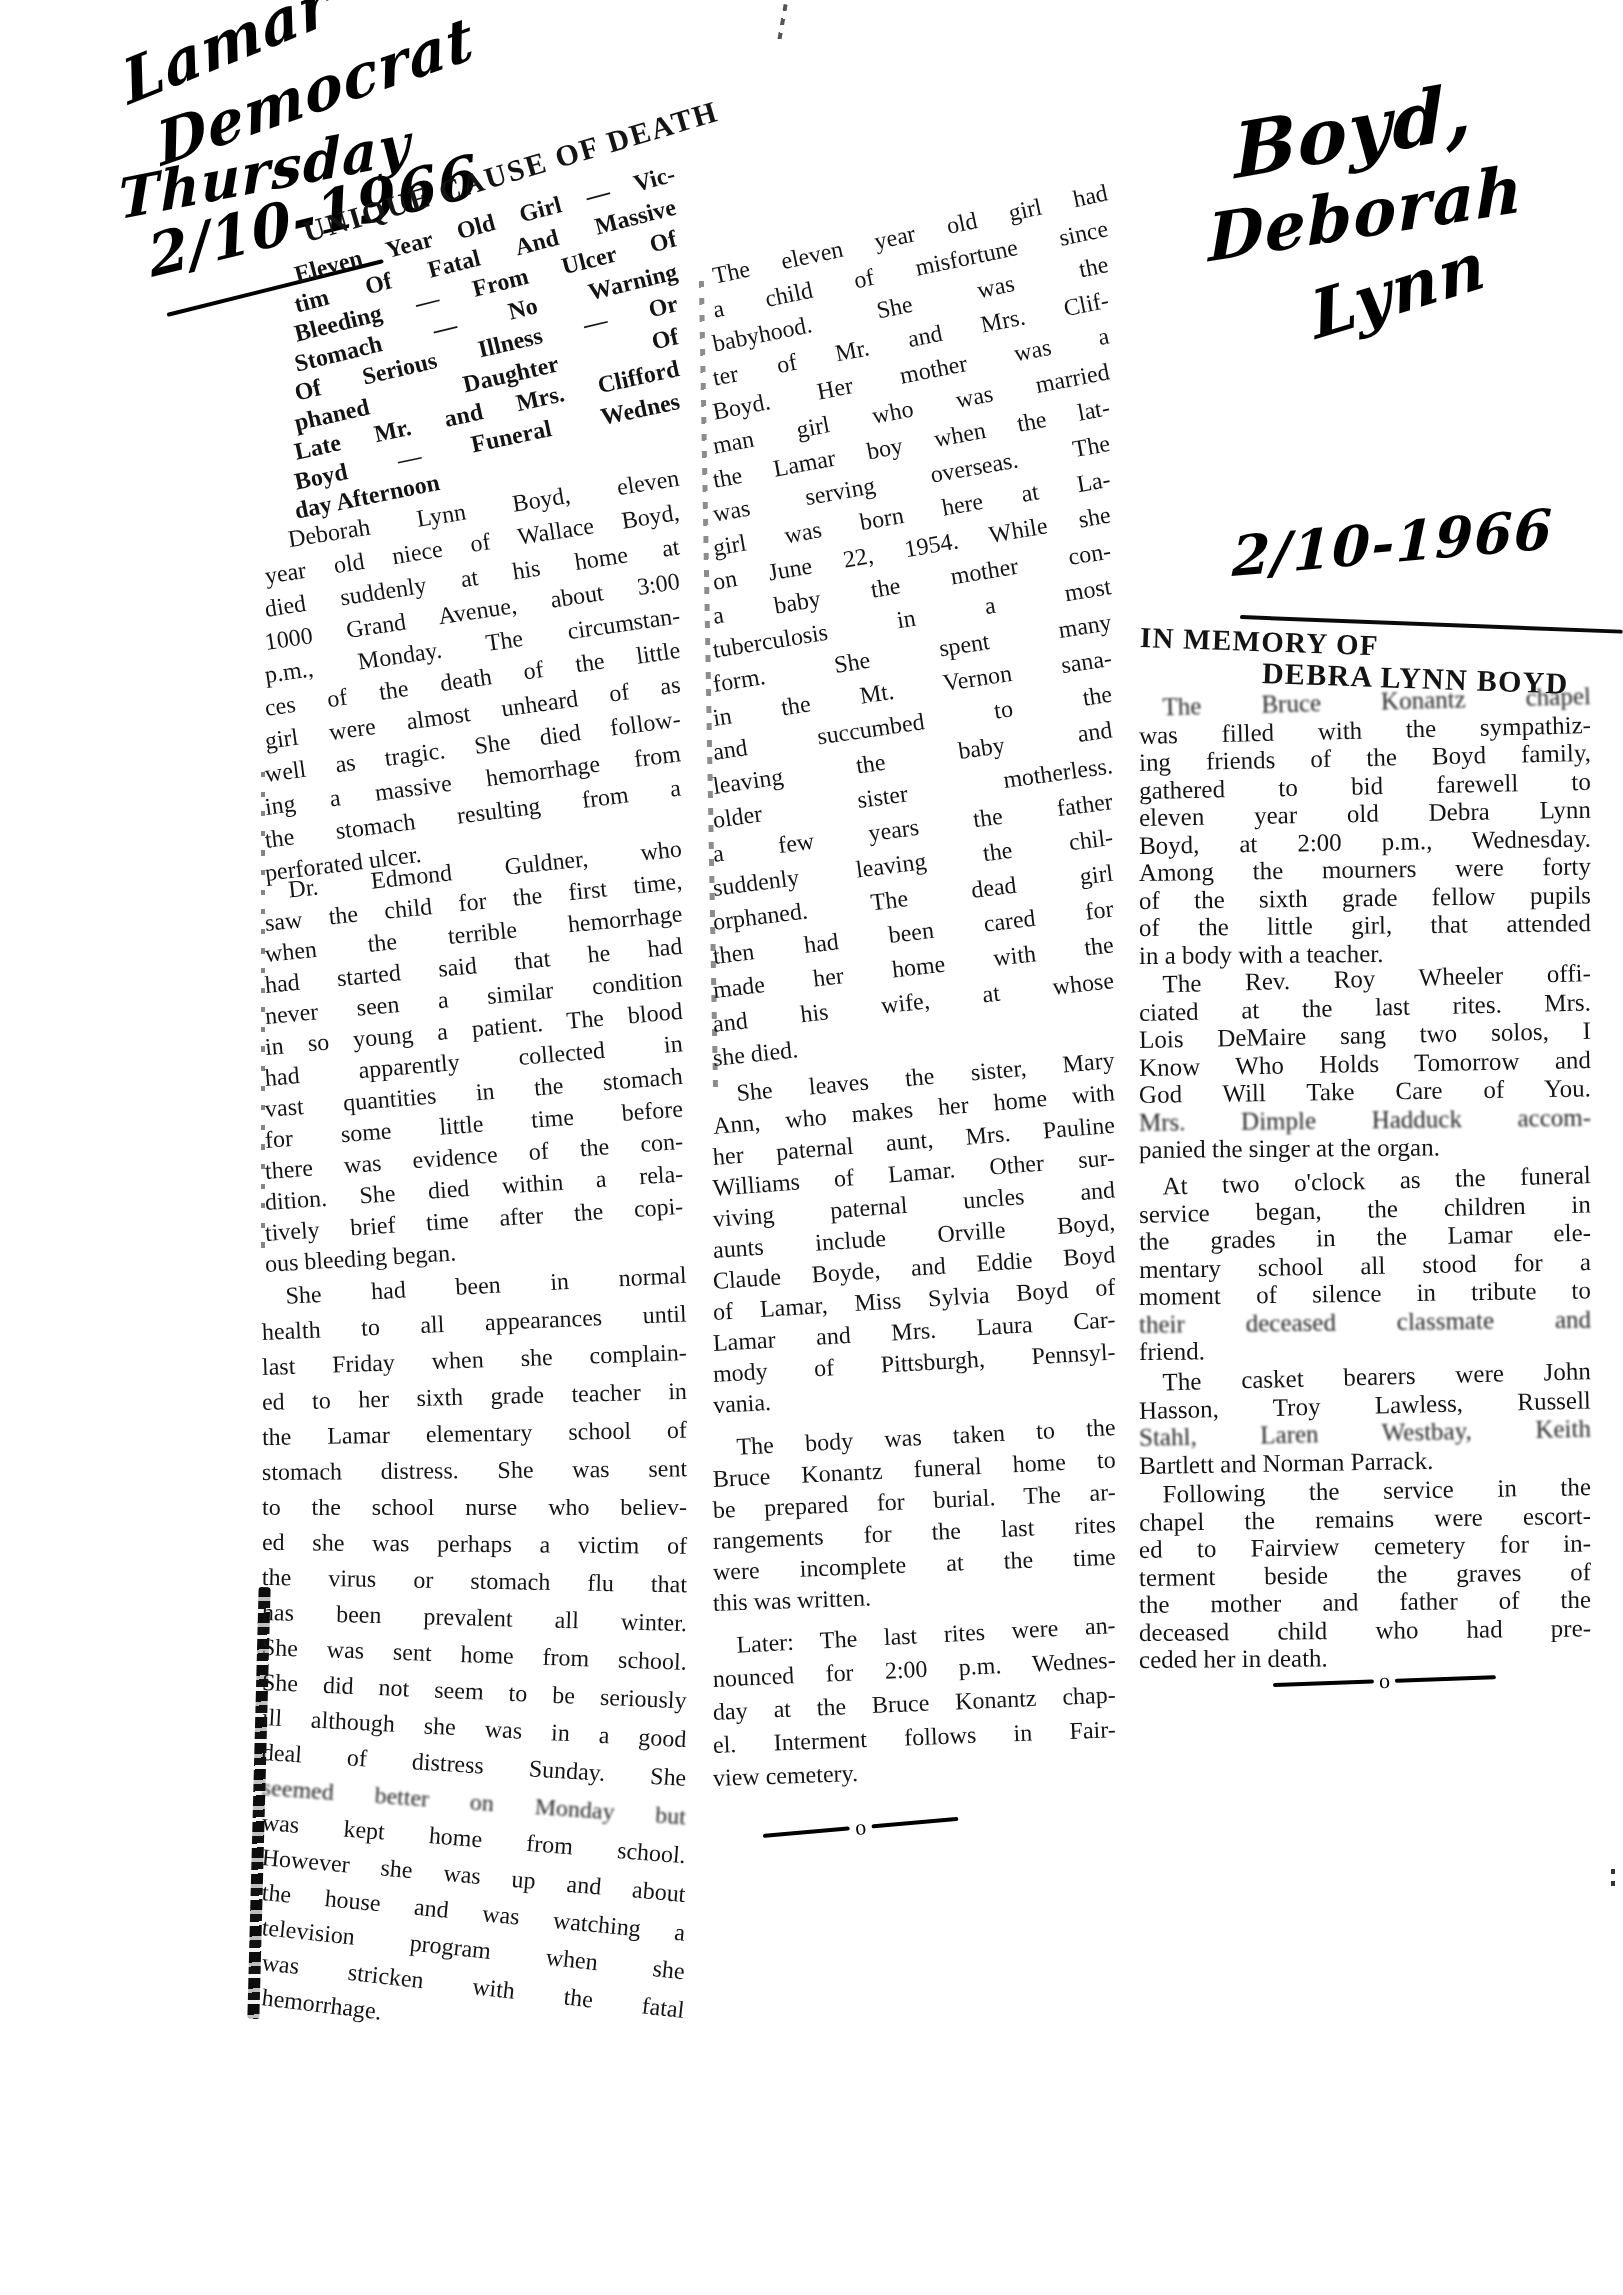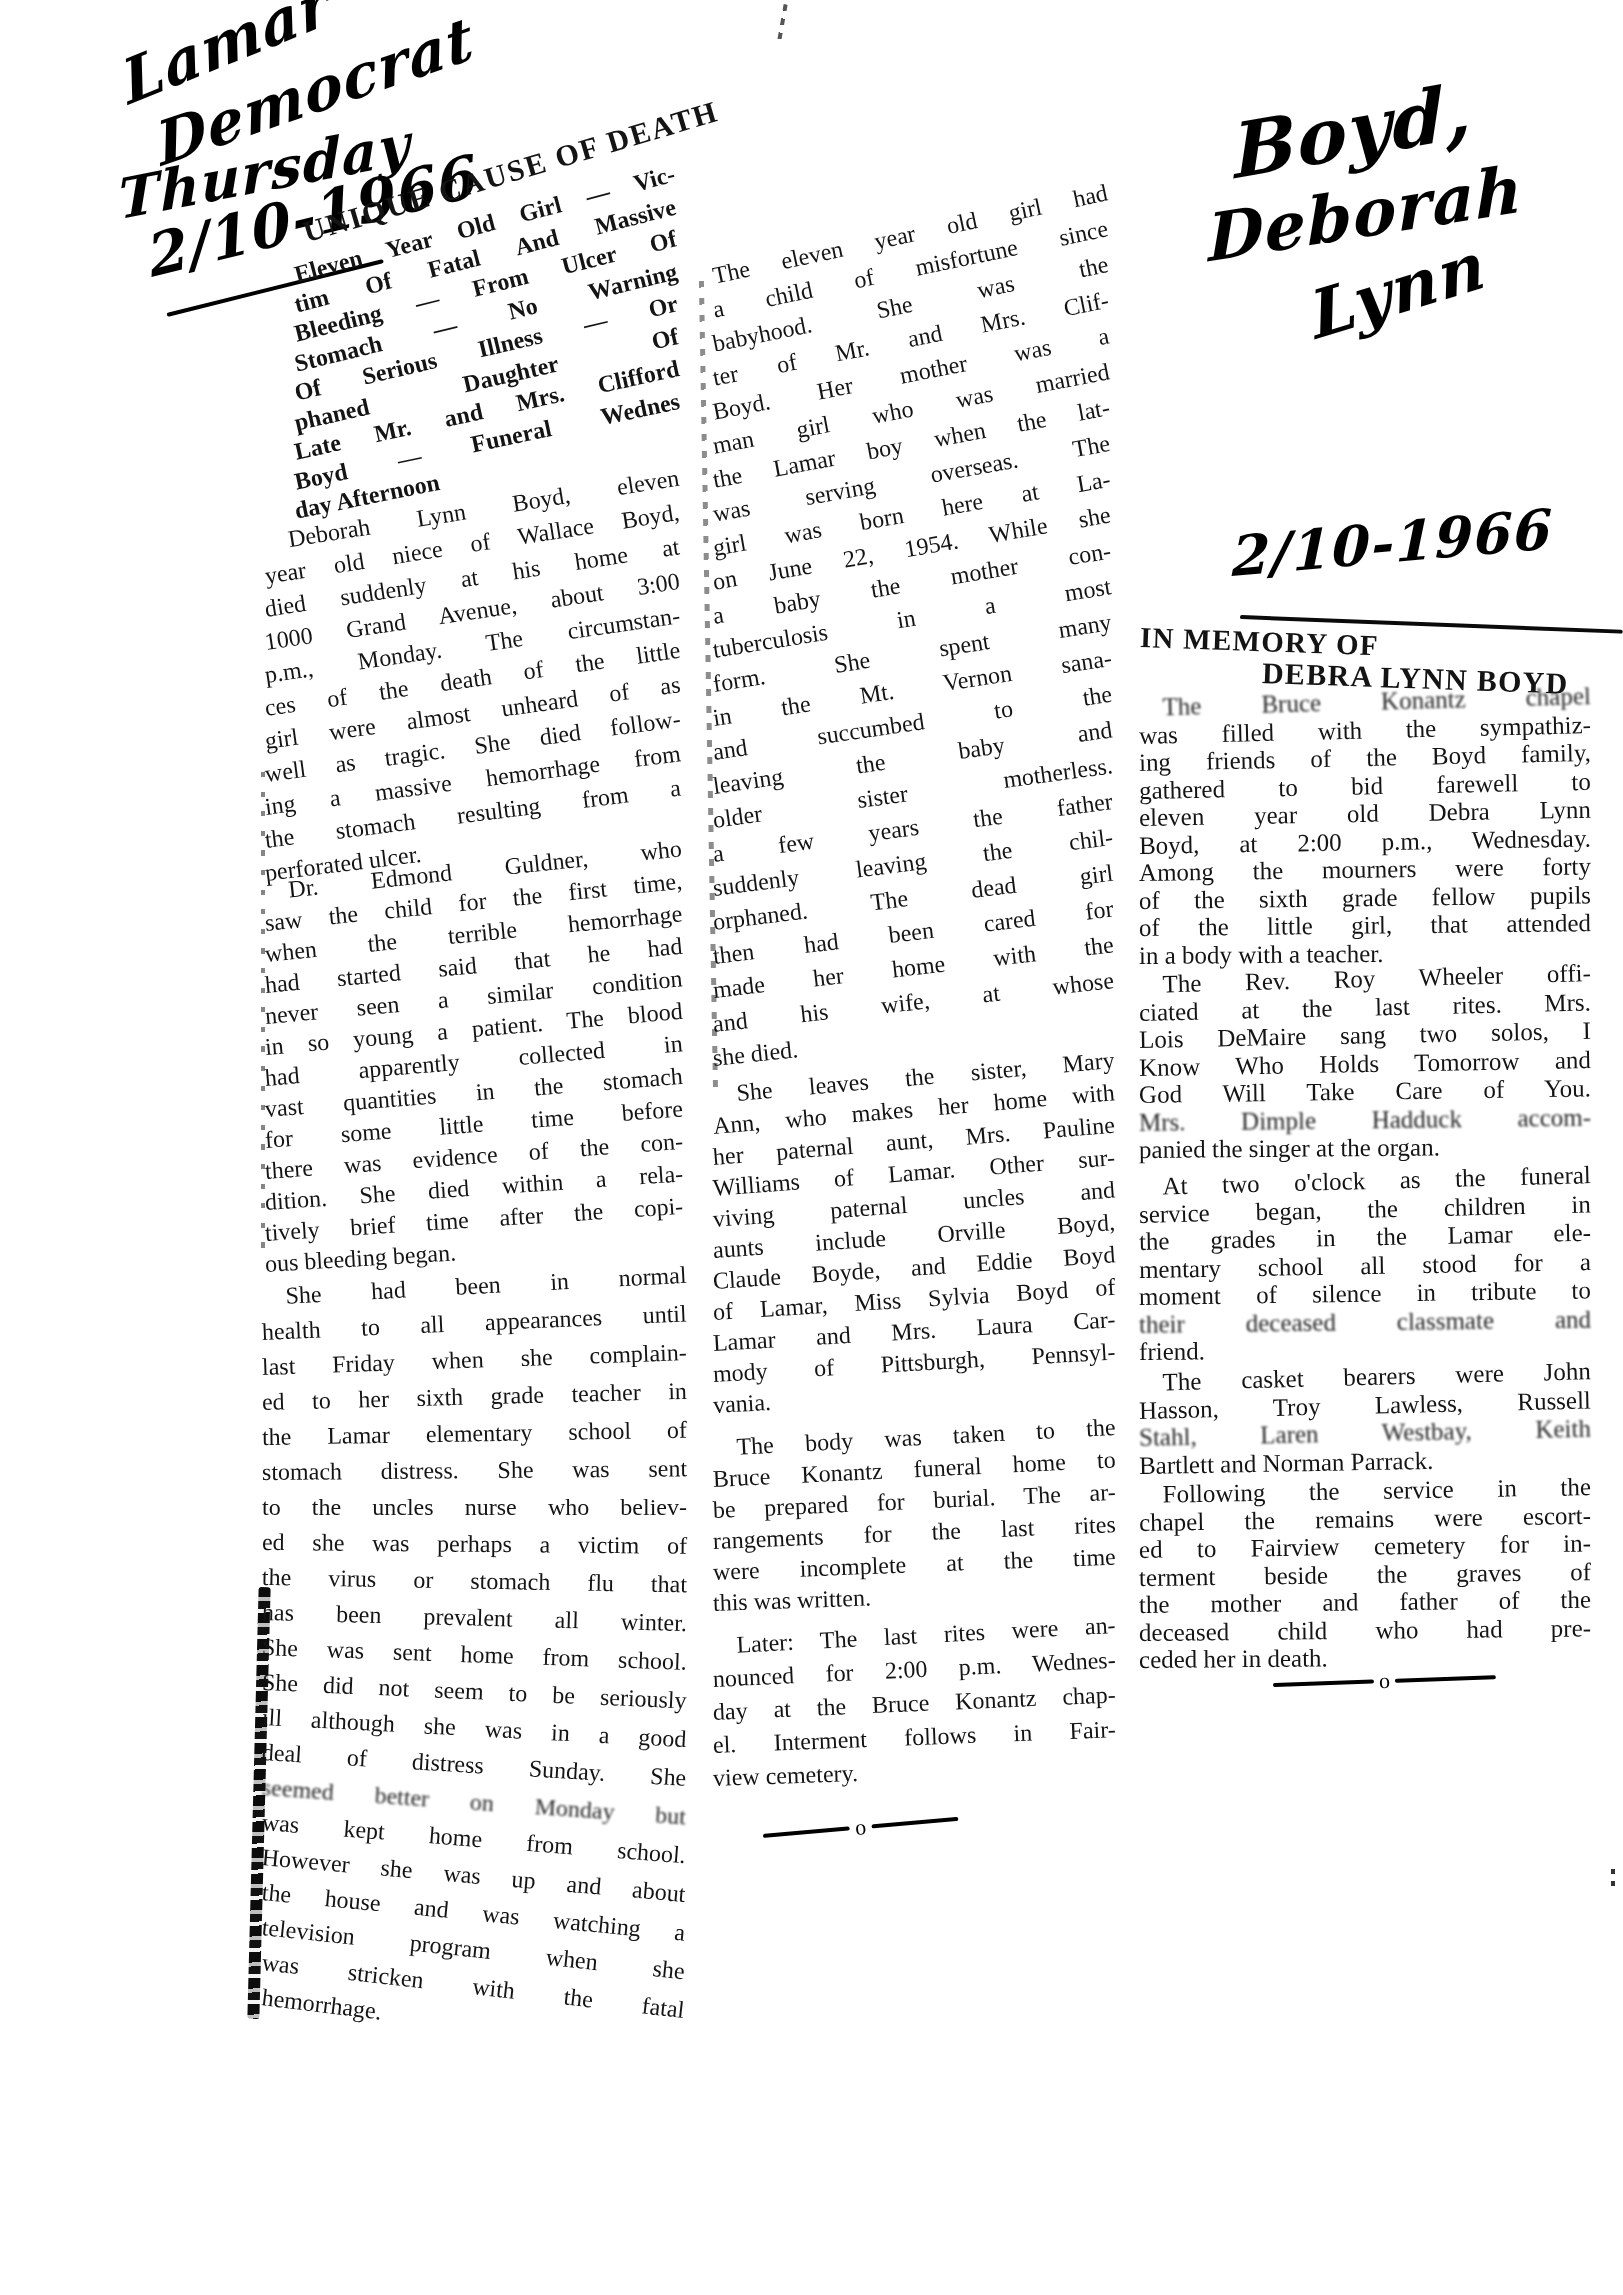--- a/index.html
+++ b/index.html
@@ -132,21 +132,21 @@
       <div class="tline" style="transform: rotate(-3.70833deg);">tively brief time after the copi-</div>
       <div class="tline lastline" style="transform: rotate(-3.5deg);">ous bleeding began.</div>
     </div>
   <div class="clip-par lc lc-p3">
       <div class="tline indent" style="transform: rotate(-3deg);">She had been in normal</div>
       <div class="tline" style="transform: rotate(-2.5deg);">health to all appearances until</div>
       <div class="tline" style="transform: rotate(-2deg);">last Friday when she complain-</div>
       <div class="tline" style="transform: rotate(-1.5deg);">ed to her sixth grade teacher in</div>
       <div class="tline" style="transform: rotate(-1deg);">the Lamar elementary school of</div>
       <div class="tline" style="transform: rotate(-0.5deg);">stomach distress. She was sent</div>
-      <div class="tline" style="transform: rotate(0deg);">to the uncles nurse who believ-</div>
+      <div class="tline" style="transform: rotate(0deg);">to the school nurse who believ-</div>
       <div class="tline" style="transform: rotate(0.5deg);">ed she was perhaps a victim of</div>
       <div class="tline" style="transform: rotate(1deg);">the virus or stomach flu that</div>
       <div class="tline" style="transform: rotate(1.5deg);">has been prevalent all winter.</div>
       <div class="tline" style="transform: rotate(2deg);">She was sent home from school.</div>
       <div class="tline" style="transform: rotate(2.5deg);">She did not seem to be seriously</div>
       <div class="tline" style="transform: rotate(3deg);">ill although she was in a good</div>
       <div class="tline" style="transform: rotate(3.5deg);">deal of distress Sunday. She</div>
       <div class="tline smudge" style="transform: rotate(4deg);">seemed better on Monday but</div>
       <div class="tline" style="transform: rotate(4.5deg);">was kept home from school.</div>
       <div class="tline" style="transform: rotate(5deg);">However she was up and about</div>

